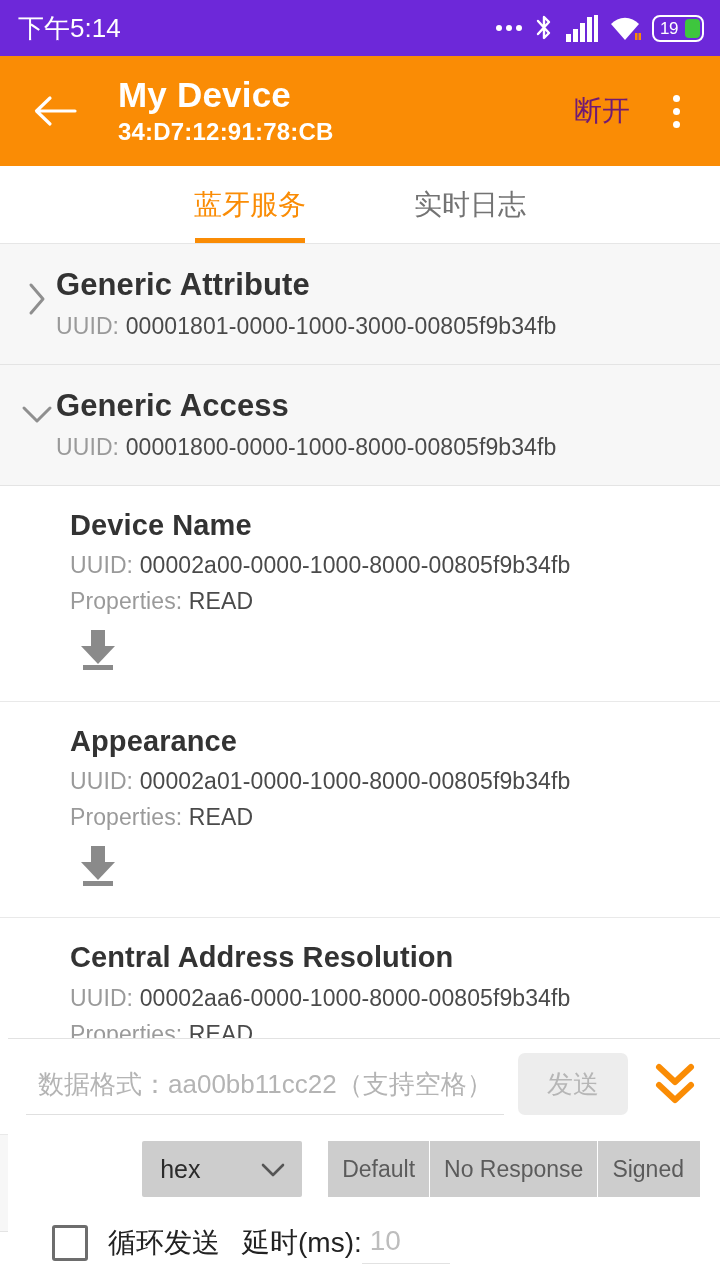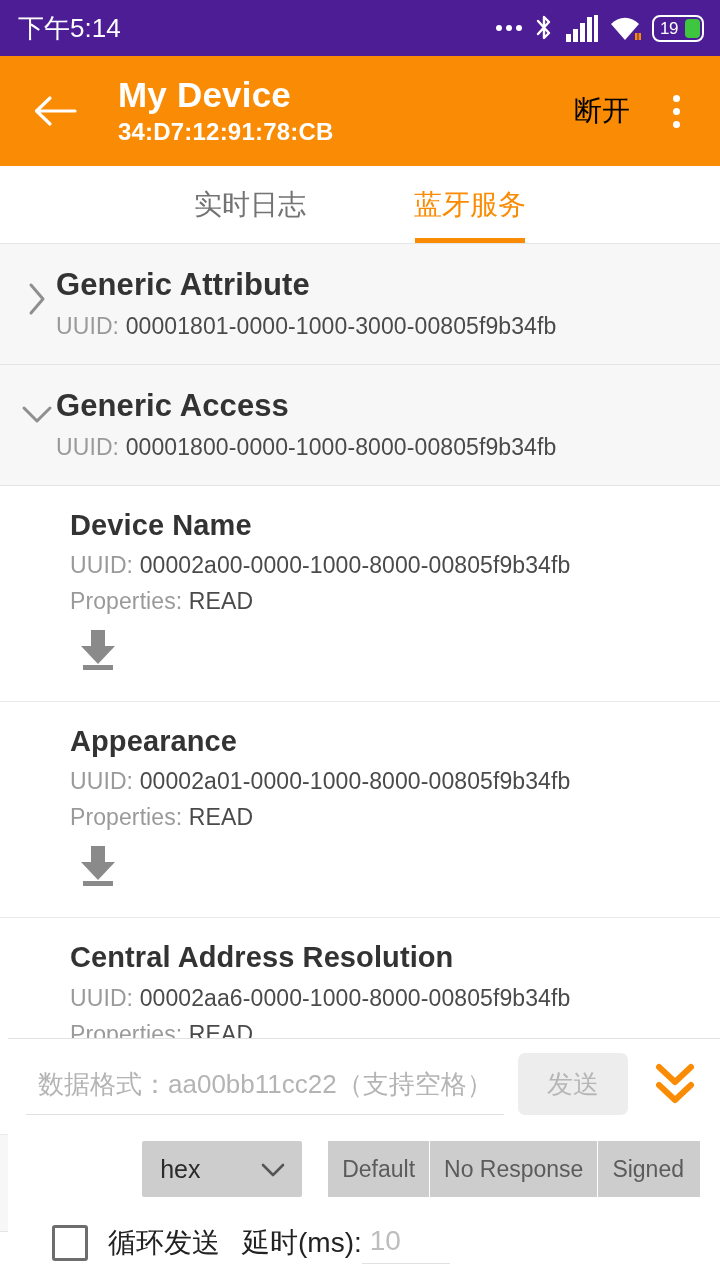--- a/index.html
+++ b/index.html
@@ -11,21 +11,21 @@
   }
   #app {
     position: relative;
     width: 720px; height: 1280px;
     background: #ffffff;
   }
 
   
   .statusbar {
     height: 56px;
-    background: #4c1d95;
+    background: #6d28d9;
     display: flex;
     align-items: center;
     justify-content: space-between;
     padding: 0 16px 0 18px;
     color: #ffffff;
   }
   .status-time {
     font-size: 26px;
     letter-spacing: 0px;
     color: #ffffff;
@@ -95,21 +95,21 @@
   }
   .app-subtitle {
     font-size: 24px;
     font-weight: bold;
     color: #ffffff;
     line-height: 1.3;
     letter-spacing: 0.2px;
   }
   .appbar-action {
     font-size: 28px;
-    color: #000000;
+    color: #701a75;
     padding: 10px 6px;
     margin-right: 18px;
     white-space: nowrap;
     cursor: pointer;
   }
   .overflow-btn {
     width: 44px; height: 58px;
     display: flex; flex-direction: column;
     align-items: center; justify-content: center;
     gap: 6px;
@@ -390,22 +390,22 @@
     </div>
     <div class="appbar-action">断开</div>
     <div class="overflow-btn">
         <i></i>
         <i></i>
         <i></i>
       </div>
   </div>
 
   <div class="tabbar">
+    <div class="tab active">蓝牙服务</div>
     <div class="tab">实时日志</div>
-    <div class="tab active">蓝牙服务</div>
   </div>
 
   <div class="list">
 
     <div class="service-row">
       <div class="chev">
         <svg width="20" height="34" viewBox="0 0 20 34">
             <path d="M4 3 L16 17 L4 31" fill="none" stroke="#8f8f8f" stroke-width="3" stroke-linecap="round" stroke-linejoin="round"></path>
           </svg>
       </div>

